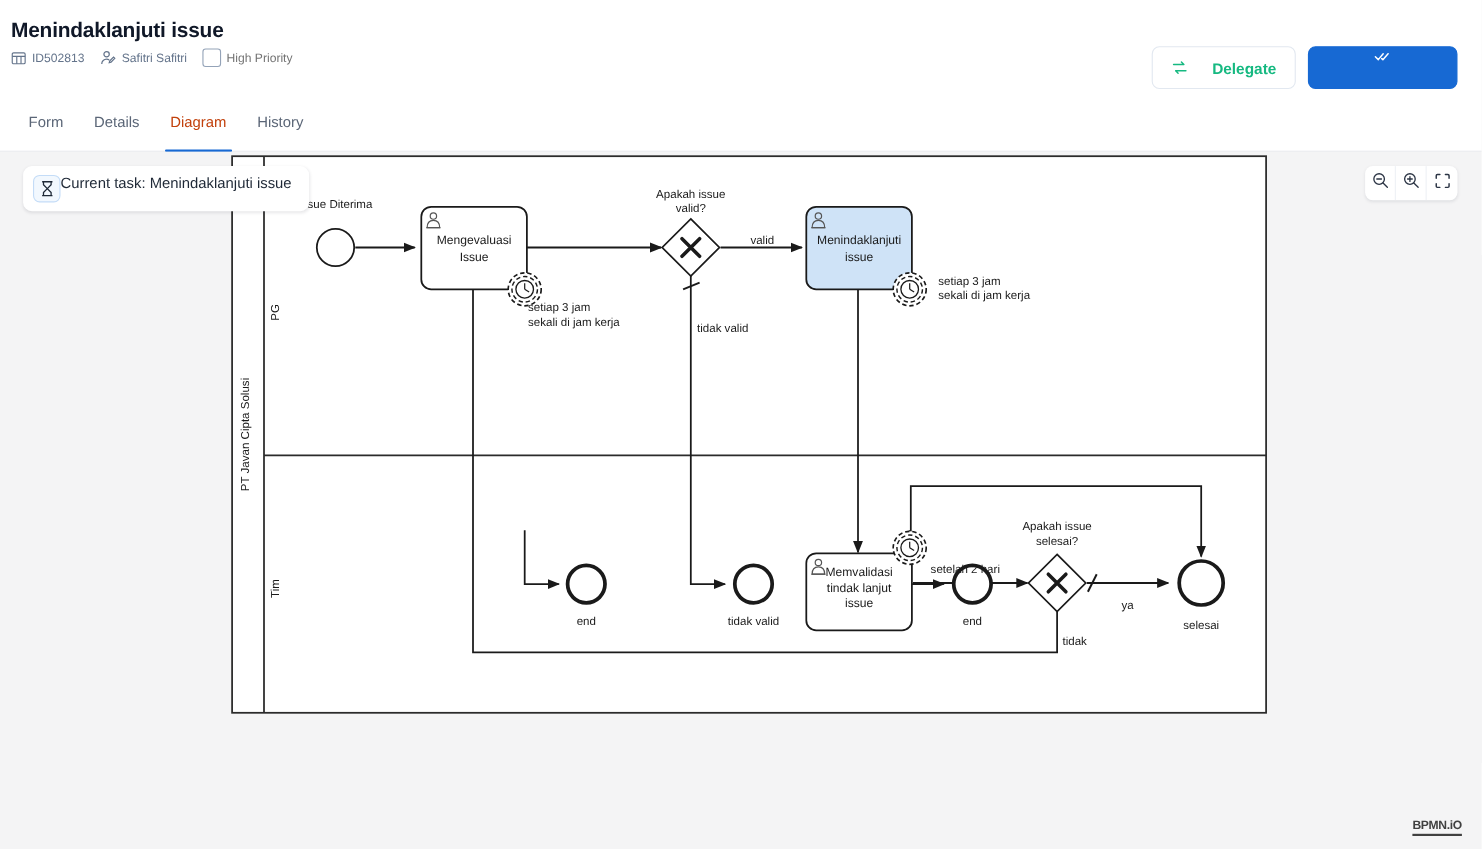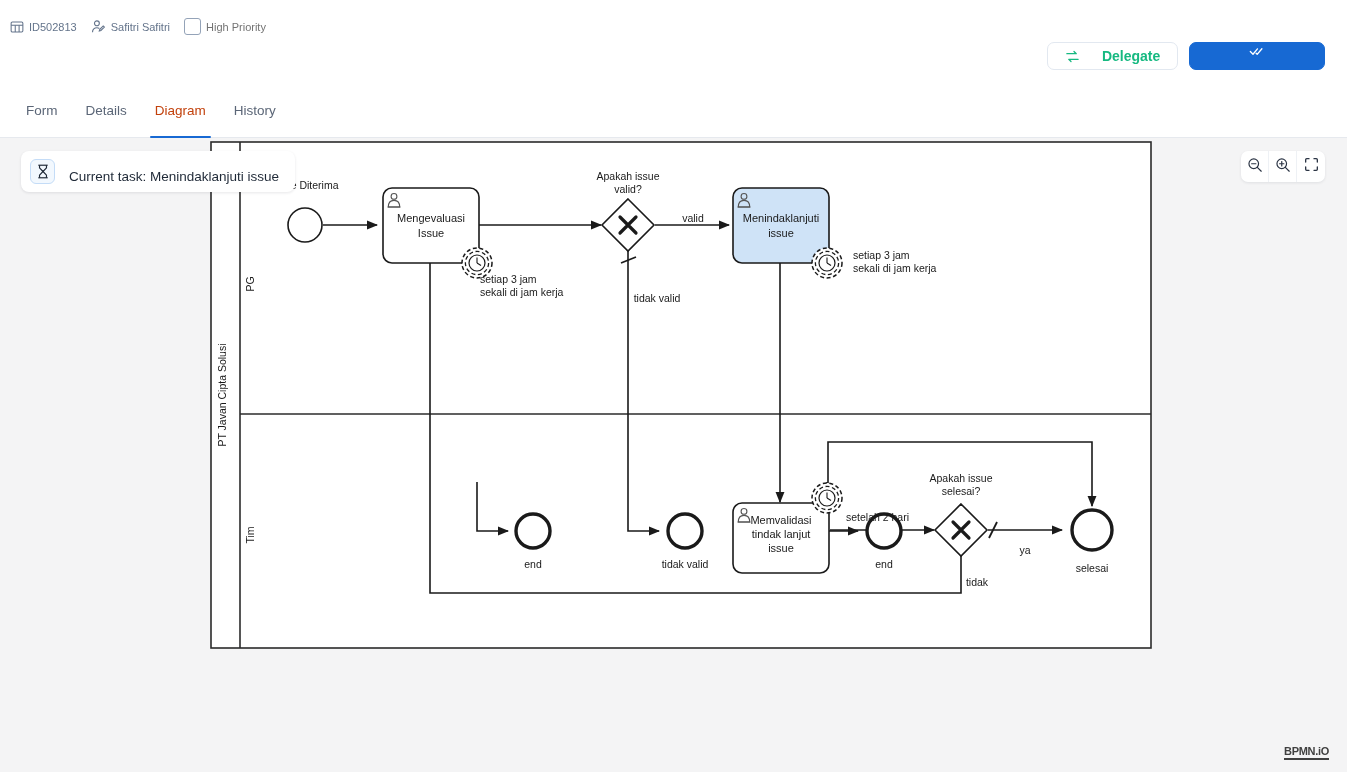--- a/index.html
+++ b/index.html
@@ -23,21 +23,21 @@
   .chk {
     width:17px; height:17px; border:1.6px solid #94a3b8; border-radius:3px;
     background:#fff; display:inline-block;
   }
   .hp-label { color:#737373; }
 
   
   .actions { position:absolute; right:22px; top:42px; display:flex; gap:11px; }
   .btn {
     display:flex; align-items:center; gap:22px;
-    height:28px; padding:0 17px; border-radius:7px;
+    height:39px; padding:0 17px; border-radius:7px;
     font-size:14px; font-weight:600; cursor:pointer;
     border:1px solid #e2e8f0; background:#fff;
   }
   .btn svg { display:block; flex:none; }
   .btn-delegate { color:#16b981; }
   .btn-unclaim  { color:#f0505f; }
   .btn-complete { background:#1769d3; border-color:#1769d3; color:#fff; padding:0 19px;flex-direction:column; }
 
   
   .tabs {
@@ -52,21 +52,21 @@
   .tab.active:after {
     content:""; position:absolute; left:9px; right:9px; bottom:-1px;
     height:2.5px; background:#1769d3; border-radius:2px;
   }
 
   
   .diagram-wrap { position:relative; margin:0 0 0 0; height:634px; }
 
   .current-task-chip {
     position:absolute; left:21px; top:13px; z-index:5;
-    display:flex; align-items:flex-end; gap:14px;
+    display:flex; align-items:flex-start; gap:0;
     background:#fff; border-radius:8px; padding:8px 16px 8px 9px;
     box-shadow:0 1px 3px rgba(16,24,40,.10);
   }
   .chip-icon {
     width:25px; height:25px; border:1px solid #c4dcf7; border-radius:6px;
     background:#f2f8fe; display:flex; align-items:center; justify-content:center;
   }
   .chip-text { font-size:13.5px; color:#1f2937; }
 
   .zoom-controls {
@@ -96,20 +96,21 @@
 
   
   .bl { font-family:"Liberation Sans", sans-serif; font-size:10.5px; fill:#1a1a1a; }
   .bl-task { font-family:"Liberation Sans", sans-serif; font-size:11px; fill:#1a1a1a; }
   .bl-lane { font-family:"Liberation Sans", sans-serif; font-size:10.5px; fill:#1a1a1a; }
 </style>
 </head>
 <body>
 
 <div class="header">
+  <h1 class="page-title">Menindaklanjuti issue</h1>
 
   <div class="meta-row">
     <div class="meta-item">
       <span>
         <svg width="14" height="14" viewBox="0 0 16 16" fill="none" stroke="#64748b" stroke-width="1.2">
           <rect x="1.3" y="2.3" width="13.4" height="11.4" rx="1.4"></rect>
           <line x1="1.3" y1="6" x2="14.7" y2="6"></line>
           <line x1="6" y1="6" x2="6" y2="13.7"></line>
           <line x1="10.4" y1="6" x2="10.4" y2="13.7"></line>
         </svg>

